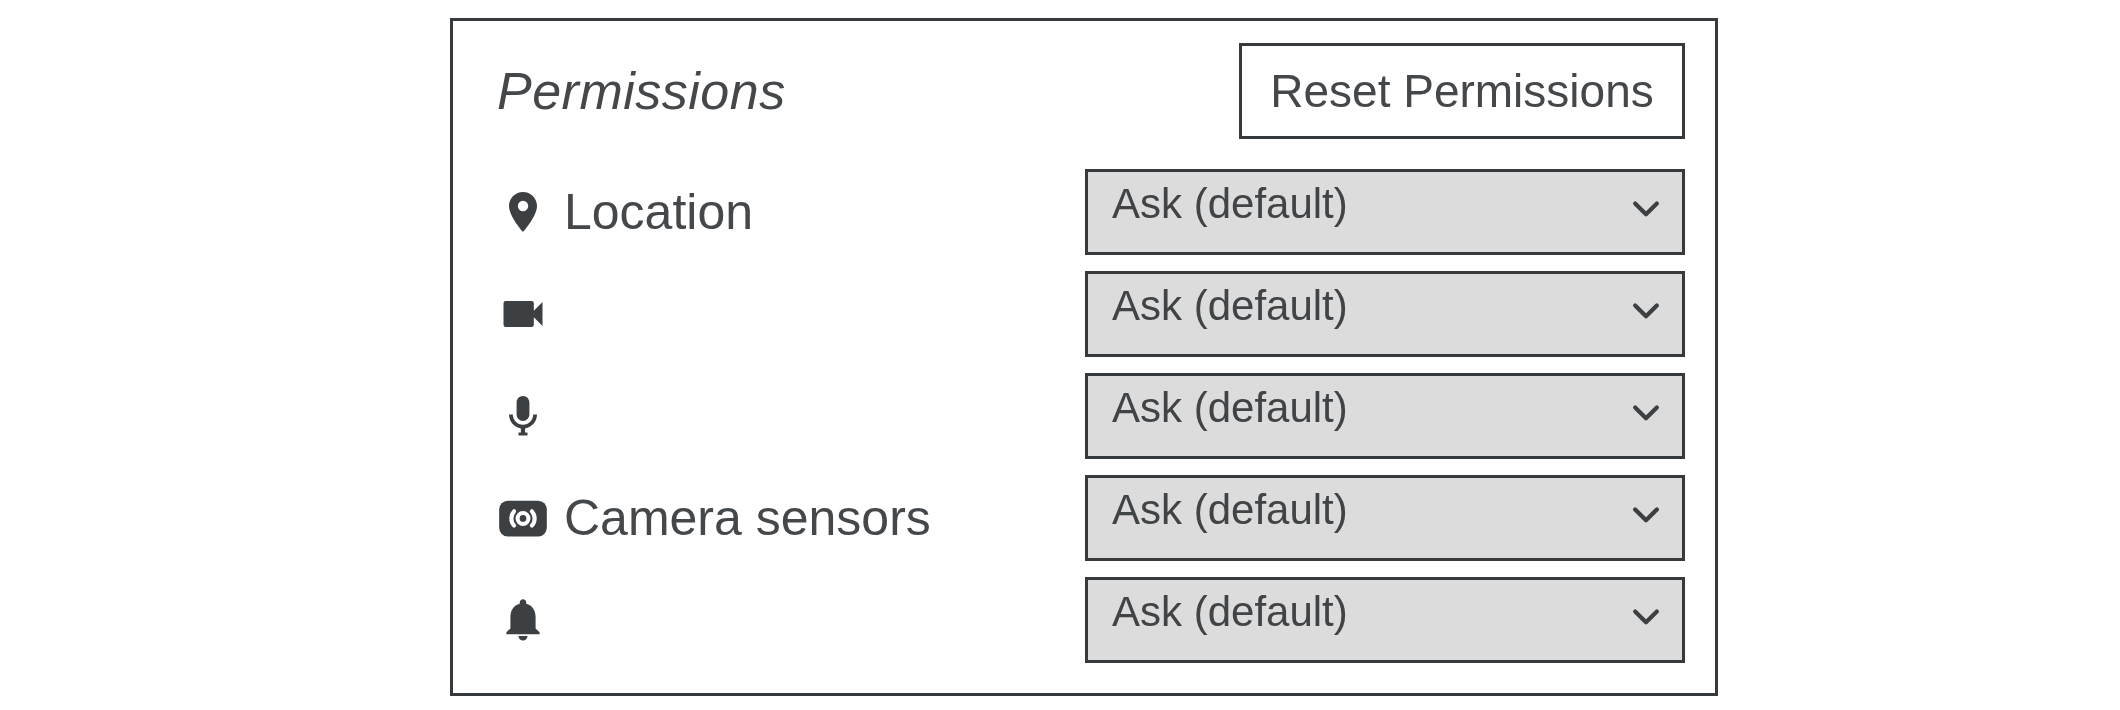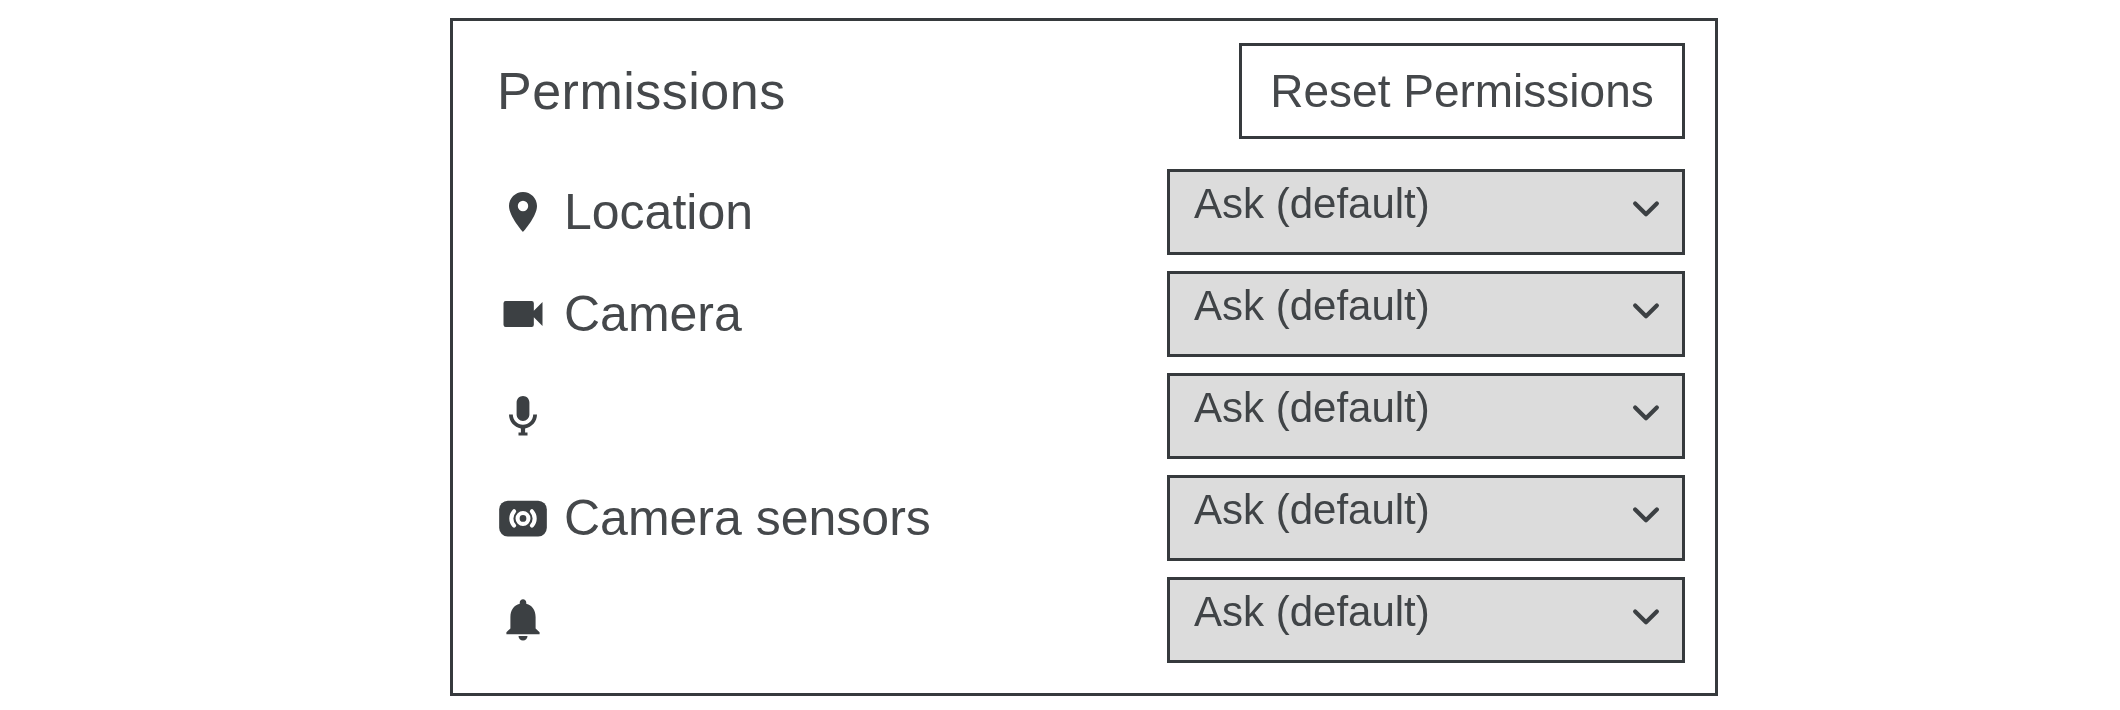--- a/index.html
+++ b/index.html
@@ -28,20 +28,21 @@
   .header {
     height: 140px;
     display: flex;
     align-items: center;
     justify-content: space-between;
   }
   .title {
     font-size: 52px;
     color: #45484b;
     letter-spacing: 0.5px;
+    font-style: italic;
   }
   .reset-btn {
     width: 446px;
     height: 96px;
     box-sizing: border-box;
     border: 3px solid #363a3d;
     background: #ffffff;
     color: #45484b;
     font-size: 46px;
     font-family: inherit;
@@ -66,21 +67,21 @@
     justify-content: center;
     color: #3c4043;
   }
   .icon svg { display: block; }
   .label {
     font-size: 50px;
     color: #45484b;
   }
   .select {
     margin-left: auto;
-    width: 518px;
+    width: 600px;
     height: 86px;
     box-sizing: border-box;
     background: #dcdcdc;
     border: 3px solid #363a3d;
     display: flex;
     align-items: center;
     justify-content: space-between;
     padding: 0 22px 16px 24px;
     font-size: 42px;
     color: #404447;
@@ -117,21 +118,20 @@
       </span>
     </div>
   </div>
 
   <div class="row">
     <span class="icon">
       <svg width="52" height="52" viewBox="0 0 24 24" fill="currentColor">
         <path d="M17 10.5V7a1 1 0 0 0-1-1H4a1 1 0 0 0-1 1v10a1 1 0 0 0 1 1h12a1 1 0 0 0 1-1v-3.5l4 4v-11l-4 4z"></path>
       </svg>
     </span>
-    <span class="label">Camera</span>
     <div class="select">
       <span>Ask (default)</span>
       <span class="chev">
         <svg width="28" height="18" viewBox="0 0 16 10">
             <path d="M1.8 1.8 L8 8 L14.2 1.8" fill="none" stroke="#3c4043" stroke-width="2.4" stroke-linecap="round" stroke-linejoin="round"></path>
           </svg>
       </span>
     </div>
   </div>
 

